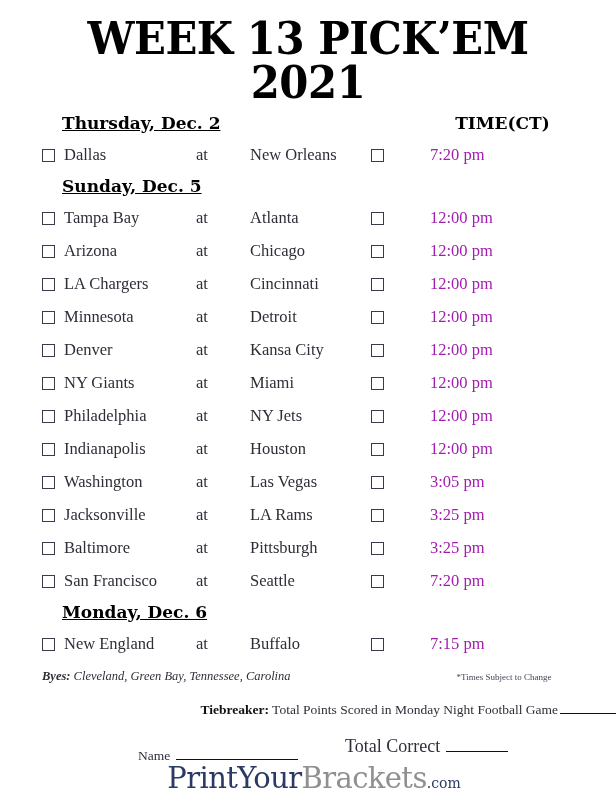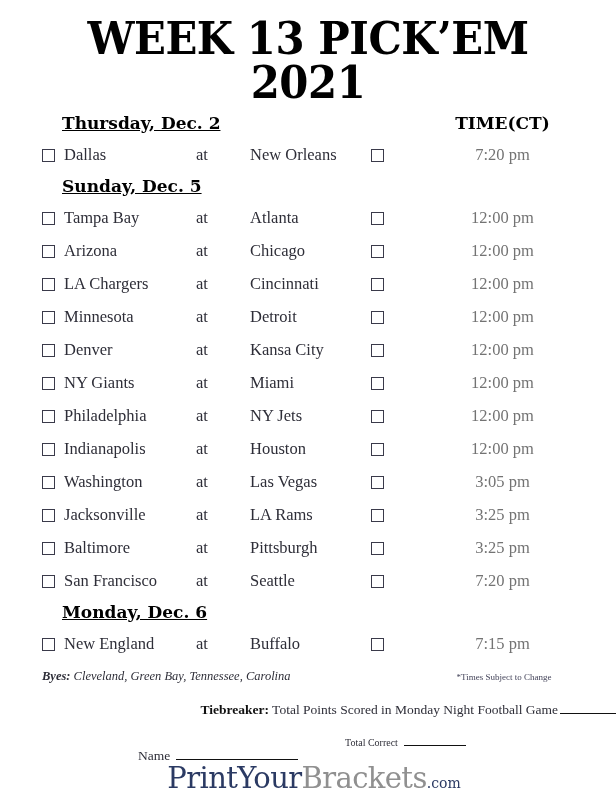--- a/index.html
+++ b/index.html
@@ -97,24 +97,24 @@
   }
   .team-home { left: 64px; }
   .at-word  { left: 196px; }
   .team-away { left: 250px; }
 
   .game-time {
     position: absolute;
     left: 430px;
     width: 145px;
     top: 1px;
-    text-align: center;
+    text-align: left;
     font-size: 16.5px;
     line-height: 22px;
-    color: #737373;
+    color: #a21caf;
     white-space: nowrap;
   }
 
   
   .footer {
     position: relative;
     margin-top: 4px;
   }
   .byes {
     position: absolute;
@@ -175,21 +175,21 @@
     top: 0;
     font-size: 13.5px;
     color: #2e2e38;
     white-space: nowrap;
     margin-top: 12px;
   }
   .correct-field {
     position: absolute;
     left: 345px;
     top: 0;
-    font-size: 10px;
+    font-size: 18px;
     color: #2e2e38;
     white-space: nowrap;
   }
 
   .logo {
     position: absolute;
     left: 12px;
     right: 0;
     top: 92px;
     text-align: center;

